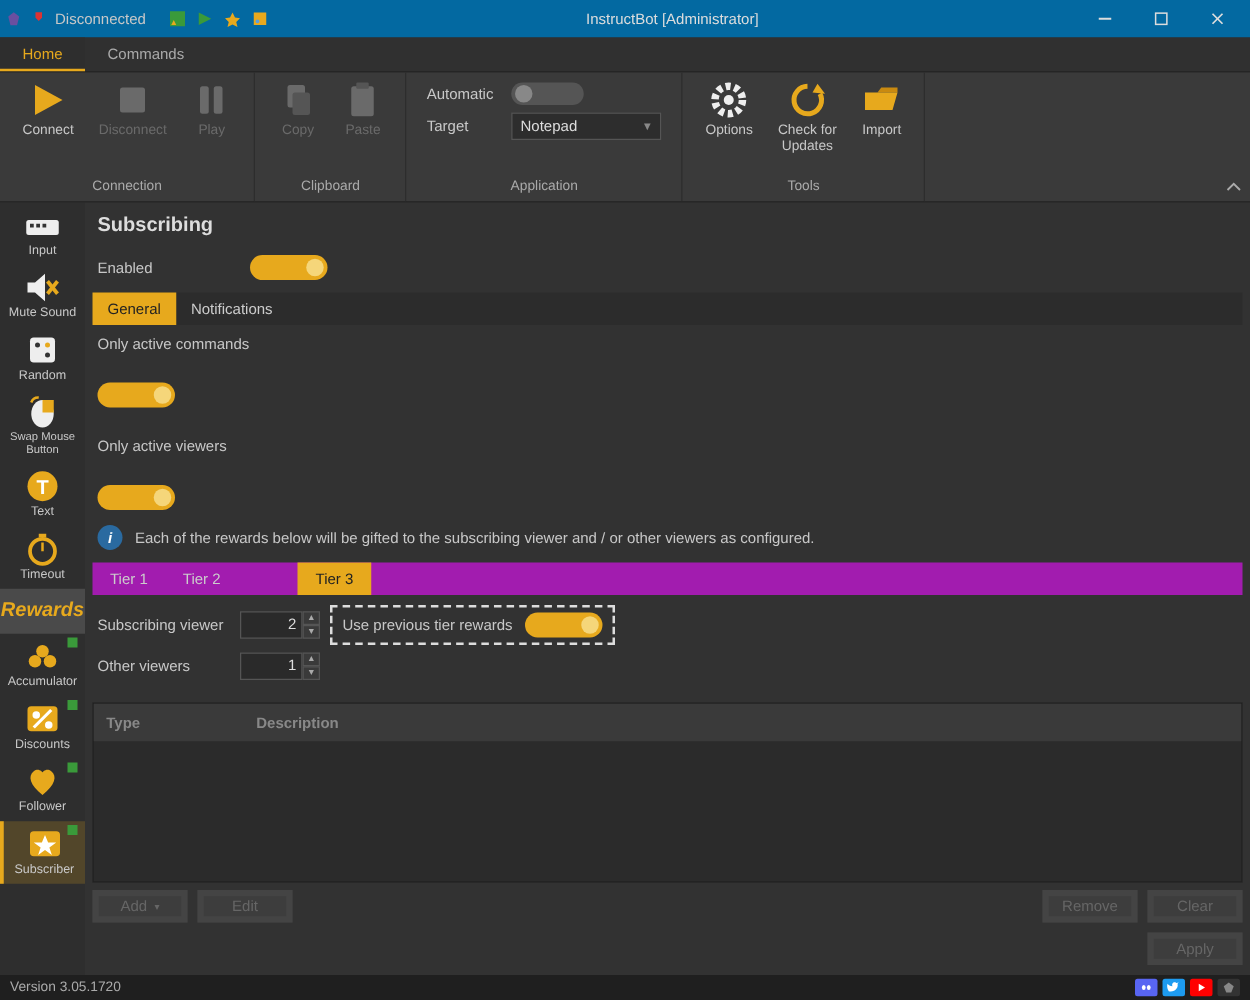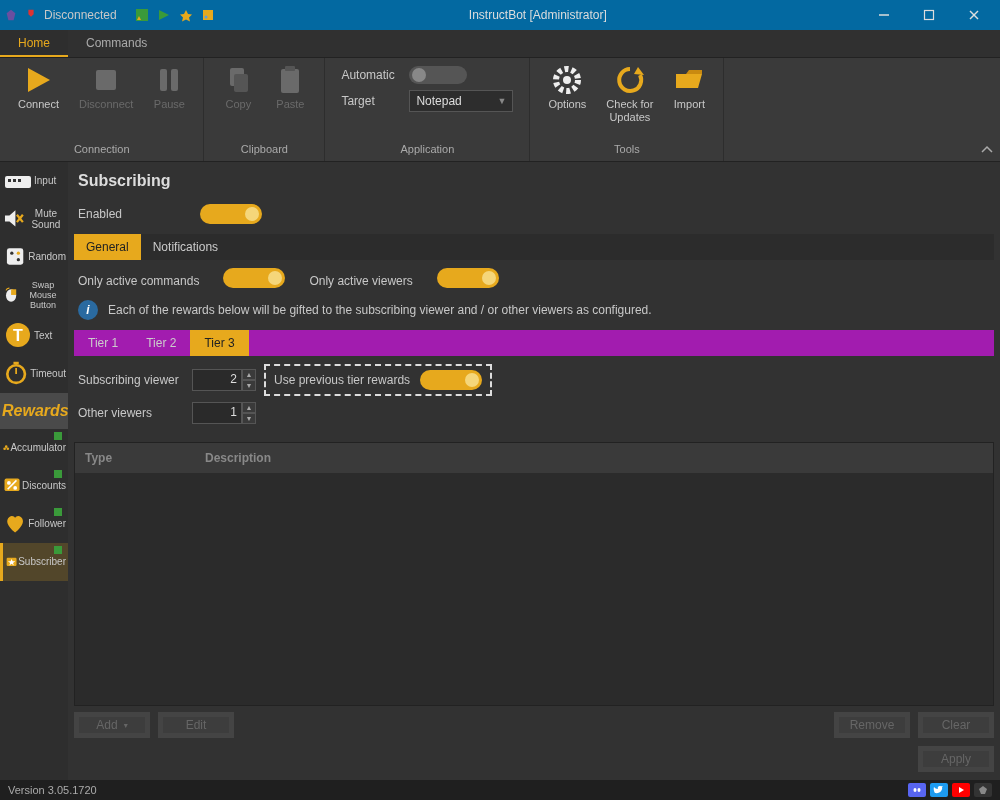--- a/index.html
+++ b/index.html
@@ -25,48 +25,48 @@
 .ribbon-btn .ico { width: 32px; height: 32px; margin-bottom: 2px; }
 .ribbon-btn .lbl { font-size: 11px; color: #c8c8c8; text-align: center; line-height: 1.2; }
 .ribbon-btn.disabled .lbl { color: #6a6a6a; }
 .ribbon-subgroup { display: flex; flex-direction: column; justify-content: center; padding: 4px 8px; gap: 6px; }
 .ribbon-field-row { display: flex; align-items: center; gap: 8px; }
 .ribbon-field-label { min-width: 60px; color: #c8c8c8; }
 .toggle { width: 58px; height: 18px; background: #555; border-radius: 9px; position: relative; }
 .toggle .knob { width: 14px; height: 14px; background: #888; border-radius: 50%; position: absolute; top: 2px; left: 3px; }
 .toggle.on { background: #e7a91d; }
 .toggle.on .knob { background: #f5d67a; left: 41px; }
-.combo { width: 104px; height: 22px; background: #2d2d2d; border: 1px solid #555; color: #ddd; padding: 2px 6px; display: flex; align-items: center; justify-content: space-between; }
+.combo { width: 120px; height: 22px; background: #2d2d2d; border: 1px solid #555; color: #ddd; padding: 2px 6px; display: flex; align-items: center; justify-content: space-between; }
 .combo .caret { font-size: 9px; color: #888; }
 .ribbon-expand { position: absolute; right: 6px; bottom: 4px; color: #aaa; }
 .main { display: flex; height: calc(800px - 30px - 28px - 104px - 20px); }
 .sidebar { width: 68px; background: #2e2e2e; display: flex; flex-direction: column; overflow: hidden; }
-.side-item { display: flex; align-items: center; padding: 4px 2px 6px; position: relative; }
+.side-item { display: flex; flex-direction: column; align-items: center; padding: 4px 2px 6px; position: relative; }
 .side-item .sico { width: 32px; height: 28px; display: flex; align-items: center; justify-content: center; }
 .side-item .slbl { font-size: 10px; color: #c8c8c8; text-align: center; line-height: 1.1; margin-top: 1px; }
 .side-item.active { background: #4a4a4a; }
 .side-item.active .slbl { font-weight: bold; color: #e7a91d; }
 .side-item .dot { position: absolute; top: 3px; right: 6px; width: 8px; height: 8px; background: #3a9a3a; }
 .content { flex: 1; background: #323232; display: flex; flex-direction: column; padding: 6px 6px 0; }
 .page-title { font-size: 16px; font-weight: bold; color: #ddd; padding: 4px 0 8px 4px; }
 .setting-row { display: flex; align-items: center; padding: 6px 4px; gap: 12px; }
 .setting-row .slabel { min-width: 110px; }
 .toggle.lg { width: 62px; height: 20px; border-radius: 10px; }
 .toggle.lg .knob { width: 14px; height: 14px; top: 3px; }
 .toggle.lg.on .knob { left: 45px; }
 .subtabs { display: flex; background: #2c2c2c; margin-top: 4px; }
 .subtab { padding: 6px 12px; color: #ccc; font-size: 12px; }
 .subtab.active { background: #e7a91d; color: #222; }
-.options-row { display: flex; align-items: flex-end; gap: 24px; padding: 8px 4px; }
+.options-row { display: flex; align-items: flex-start; gap: 24px; padding: 8px 4px; flex-direction: column; }
 .options-row .olbl { }
 .info-row { display: flex; align-items: center; gap: 10px; padding: 4px 4px 10px; }
 .info-ico { width: 20px; height: 20px; border-radius: 50%; background: #2a6aa0; display: flex; align-items: center; justify-content: center; color: #fff; font-weight: bold; font-style: italic; font-size: 12px; }
 .tier-tabs { display: flex; background: #a21caf; }
 .tier-tab { padding: 6px 14px; color: #ccc; font-size: 12px; }
-.tier-tab.active { background: #e7a91d; color: #222; }
+.tier-tab.active { background: #e7a91d; color: #222; margin-left: 48px; }
 .tier-body { padding: 8px 4px; }
 .field-row { display: flex; align-items: center; gap: 8px; margin-bottom: 6px; }
 .field-row .flbl { min-width: 106px; }
 .numfield { display: flex; }
 .numinput { width: 50px; height: 22px; background: #2a2a2a; border: 1px solid #555; color: #ddd; text-align: right; padding: 2px 4px; }
 .spinners { display: flex; flex-direction: column; }
 .spin { width: 14px; height: 11px; background: #3a3a3a; border: 1px solid #555; display: flex; align-items: center; justify-content: center; font-size: 7px; color: #aaa; }
 .dashed-box { border: 2px dashed #ddd; padding: 4px 8px; display: flex; align-items: center; gap: 10px; margin-left: 0; }
 .table-area { flex: 1; display: flex; flex-direction: column; margin-top: 4px; background: #2b2b2b; border: 1px solid #222; }
 .table-header { display: flex; background: #3a3a3a; padding: 8px 10px; }
@@ -175,21 +175,21 @@
           </span>
         <span class="lbl">Disconnect</span>
       </div>
       <div class="ribbon-btn disabled">
         <span class="ico">
             <svg viewBox="0 0 32 32">
               <rect x="7" y="5" width="7" height="22" rx="2" fill="#6a6a6a"></rect>
               <rect x="18" y="5" width="7" height="22" rx="2" fill="#6a6a6a"></rect>
             </svg>
           </span>
-        <span class="lbl">Pause</span>
+        <span class="lbl">Play</span>
       </div>
     </div>
     <div class="ribbon-group-label">Connection</div>
   </div>
 
   <div class="ribbon-group">
     <div class="ribbon-row">
       <div class="ribbon-btn disabled">
         <span class="ico">
             <svg viewBox="0 0 32 32">

